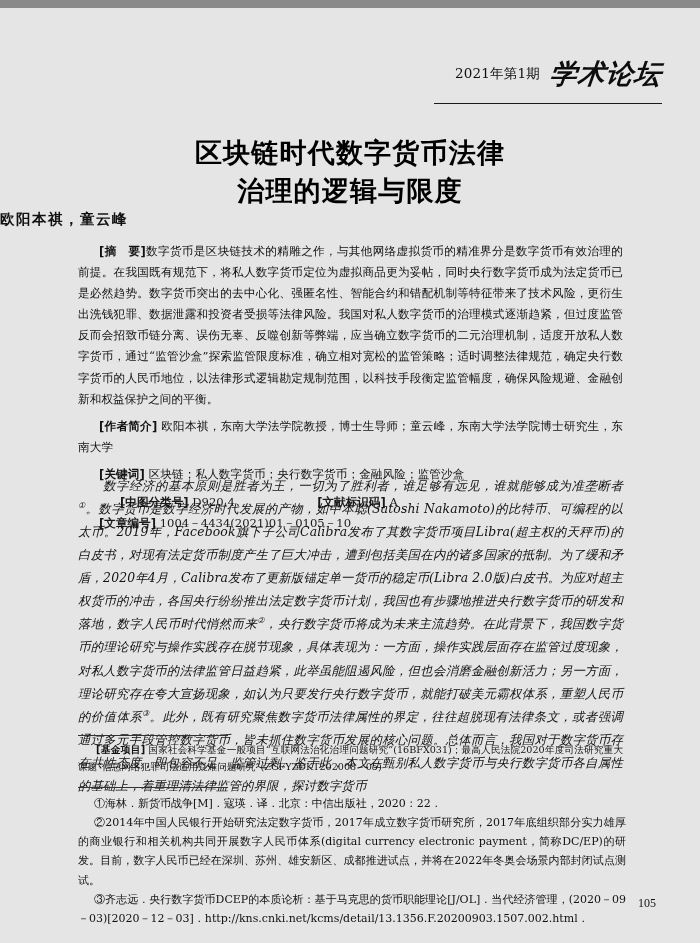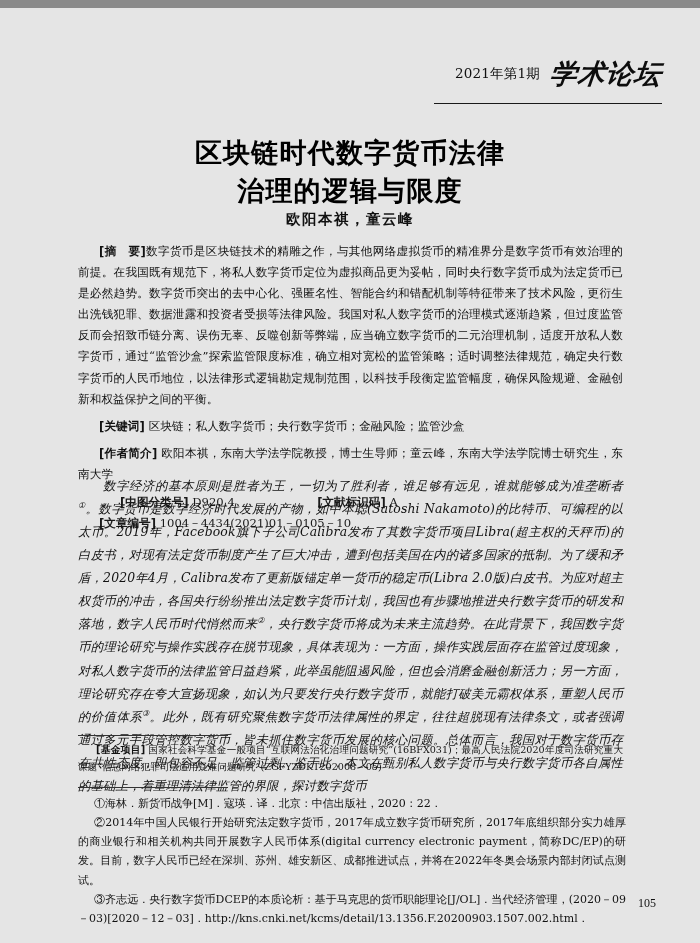--- a/index.html
+++ b/index.html
@@ -70,21 +70,20 @@
     letter-spacing: 1.2px;
     color: #000;
   }
   .title-line { display: block; }
 
   .doc-authors {
     position: absolute;
     top: 202px;
     left: 0;
     width: 700px;
-    text-align: center;
     font-family: "DejaVu Serif", "Liberation Serif", serif;
     font-size: 14.5px;
     font-weight: 600;
     letter-spacing: 1.5px;
     color: #111;
   }
 
   
   .frontmatter {
     position: absolute;
@@ -200,25 +199,25 @@
     <span class="title-line">区块链时代数字货币法律</span>
     <span class="title-line">治理的逻辑与限度</span>
   </h1>
 
   <div class="doc-authors">欧阳本祺，童云峰</div>
 
   <div class="frontmatter">
 
     <p class="fm-para abstract"><span class="fm-label">[摘　要]</span><span>数字货币是区块链技术的精雕之作，与其他网络虚拟货币的精准界分是数字货币有效治理的前提。在我国既有规范下，将私人数字货币定位为虚拟商品更为妥帖，同时央行数字货币成为法定货币已是必然趋势。数字货币突出的去中心化、强匿名性、智能合约和错配机制等特征带来了技术风险，更衍生出洗钱犯罪、数据泄露和投资者受损等法律风险。我国对私人数字货币的治理模式逐渐趋紧，但过度监管反而会招致币链分离、误伤无辜、反噬创新等弊端，应当确立数字货币的二元治理机制，适度开放私人数字货币，通过“监管沙盒”探索监管限度标准，确立相对宽松的监管策略；适时调整法律规范，确定央行数字货币的人民币地位，以法律形式逻辑勘定规制范围，以科技手段衡定监管幅度，确保风险规避、金融创新和权益保护之间的平衡。</span></p>
 
+    <p class="fm-para fm-row"><span class="fm-label">[作者简介]</span>
+      <span>欧阳本祺，东南大学法学院教授，博士生导师；童云峰，东南大学法学院博士研究生，东南大学</span></p>
+
     <p class="fm-para fm-row"><span class="fm-label">[关键词]</span>
       <span>区块链；私人数字货币；央行数字货币；金融风险；监管沙盒</span></p>
-
-    <p class="fm-para fm-row"><span class="fm-label">[作者简介]</span>
-      <span>欧阳本祺，东南大学法学院教授，博士生导师；童云峰，东南大学法学院博士研究生，东南大学</span></p>
 
     <div class="fm-codes">
       <span class="code-seg"><span class="fm-label">[中图分类号]</span>
         <span>D920.4</span></span>
       <span class="code-gap-a"></span>
       <span class="code-seg"><span class="fm-label">[文献标识码]</span>
         <span>A</span></span>
       <span class="code-gap-b"></span>
       <span class="code-seg"><span class="fm-label">[文章编号]</span>
         <span>1004－4434(2021)01－0105－10</span></span>

